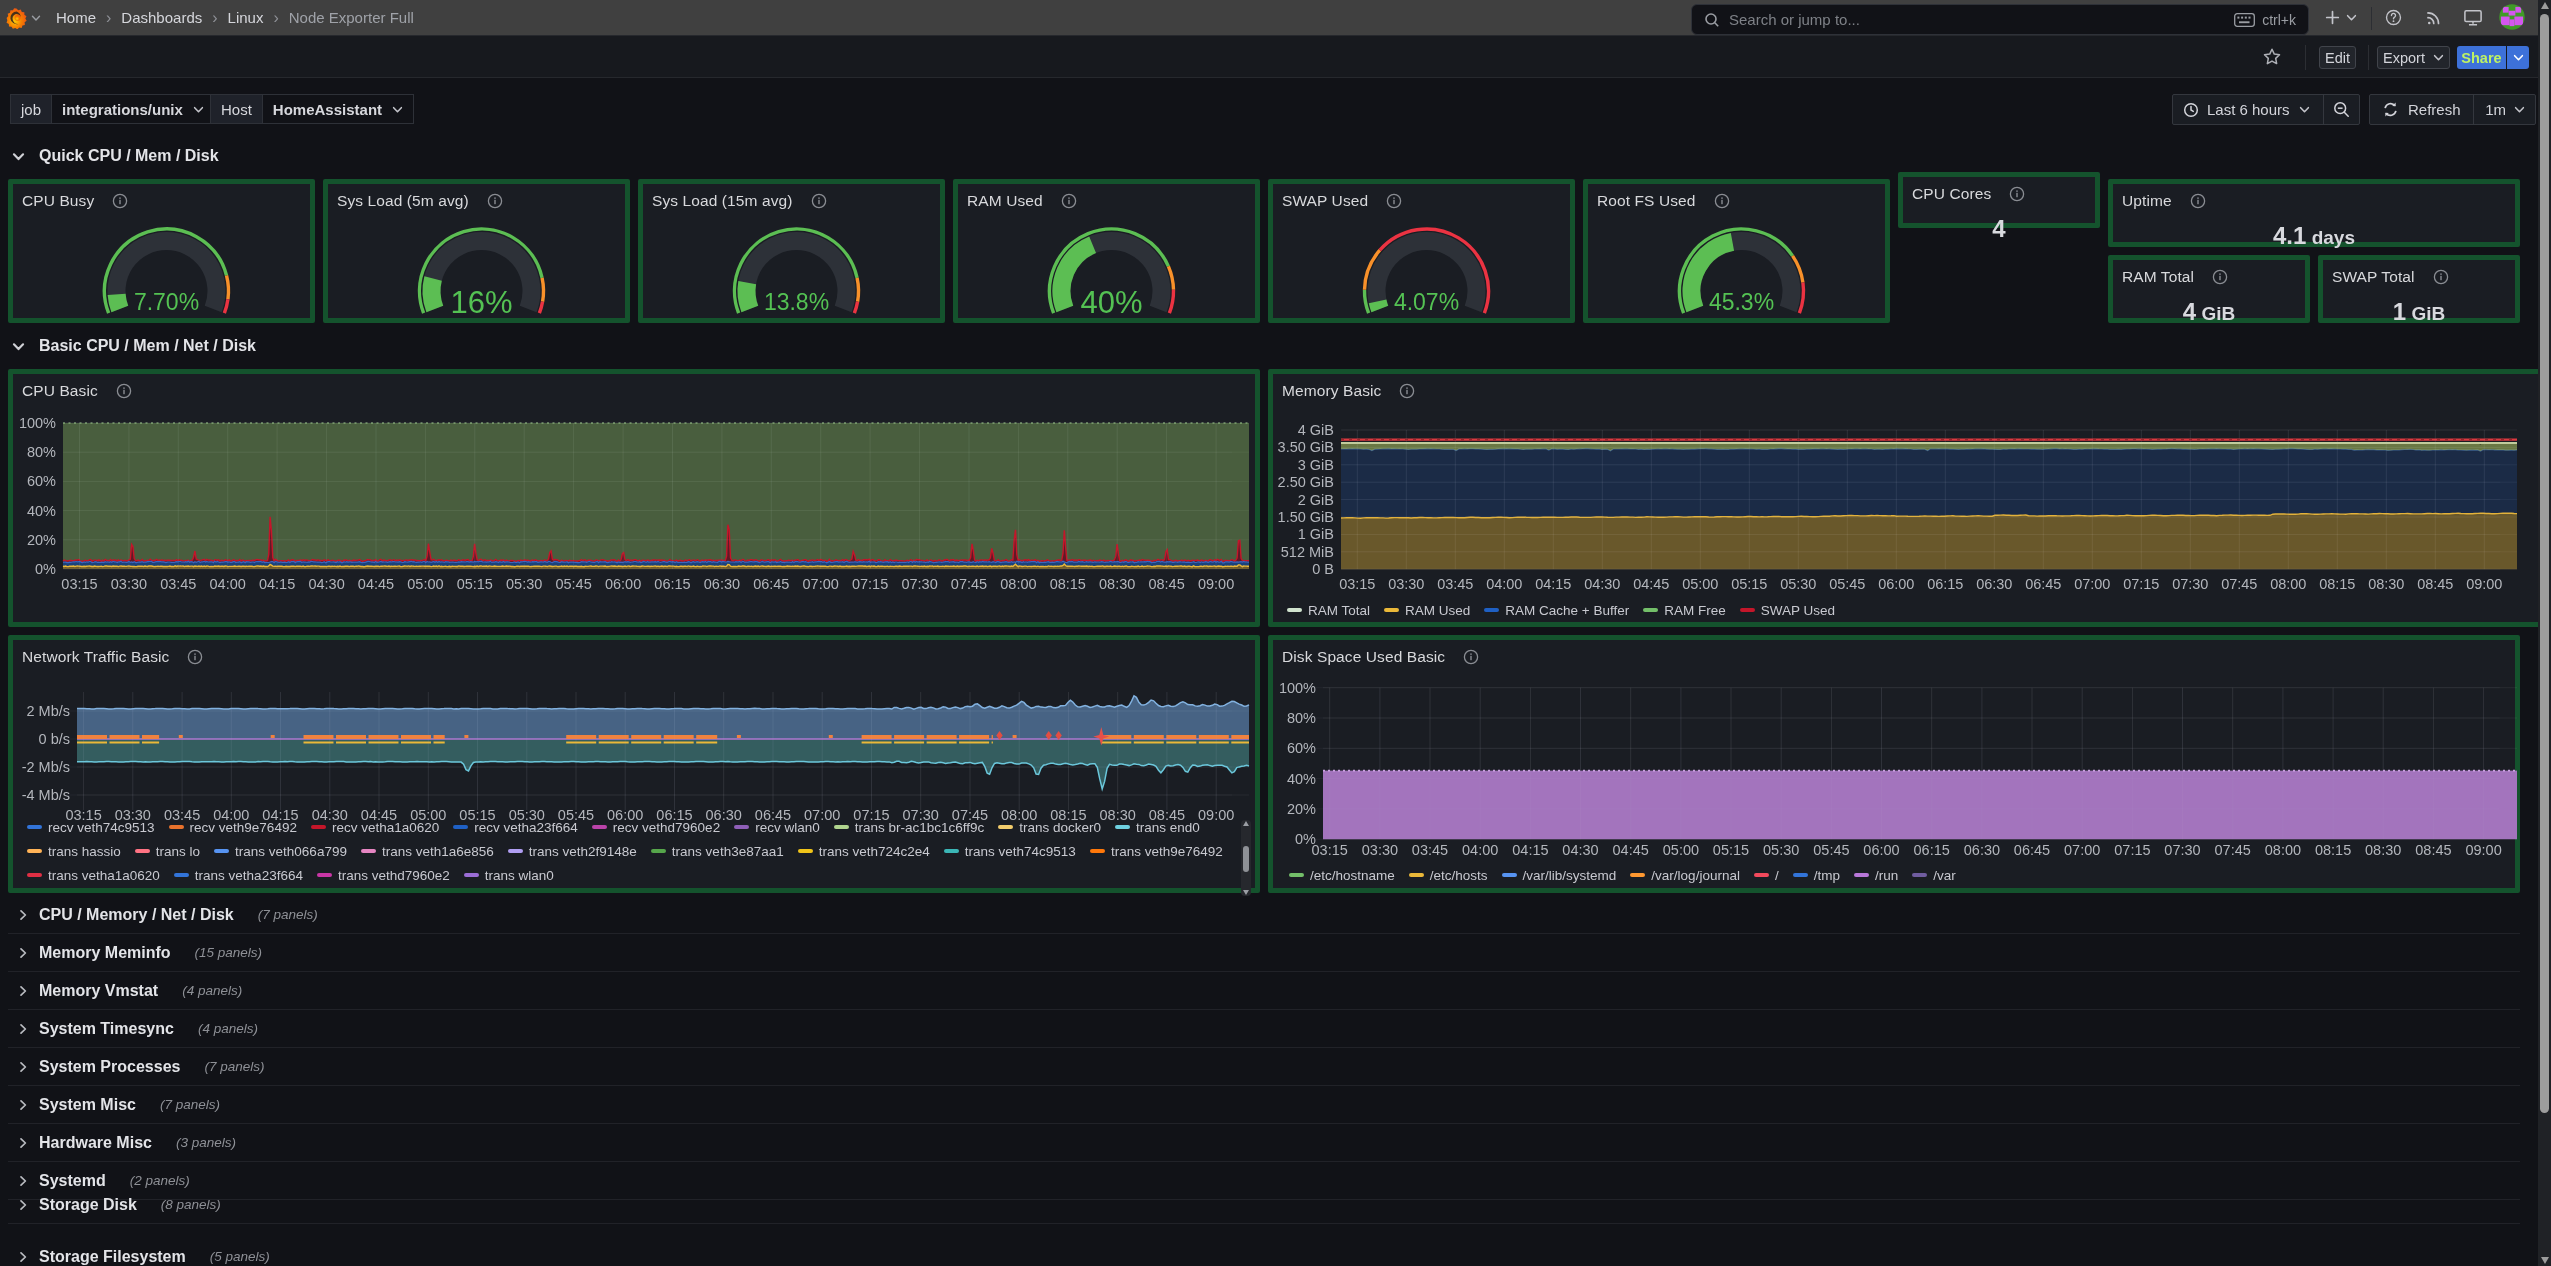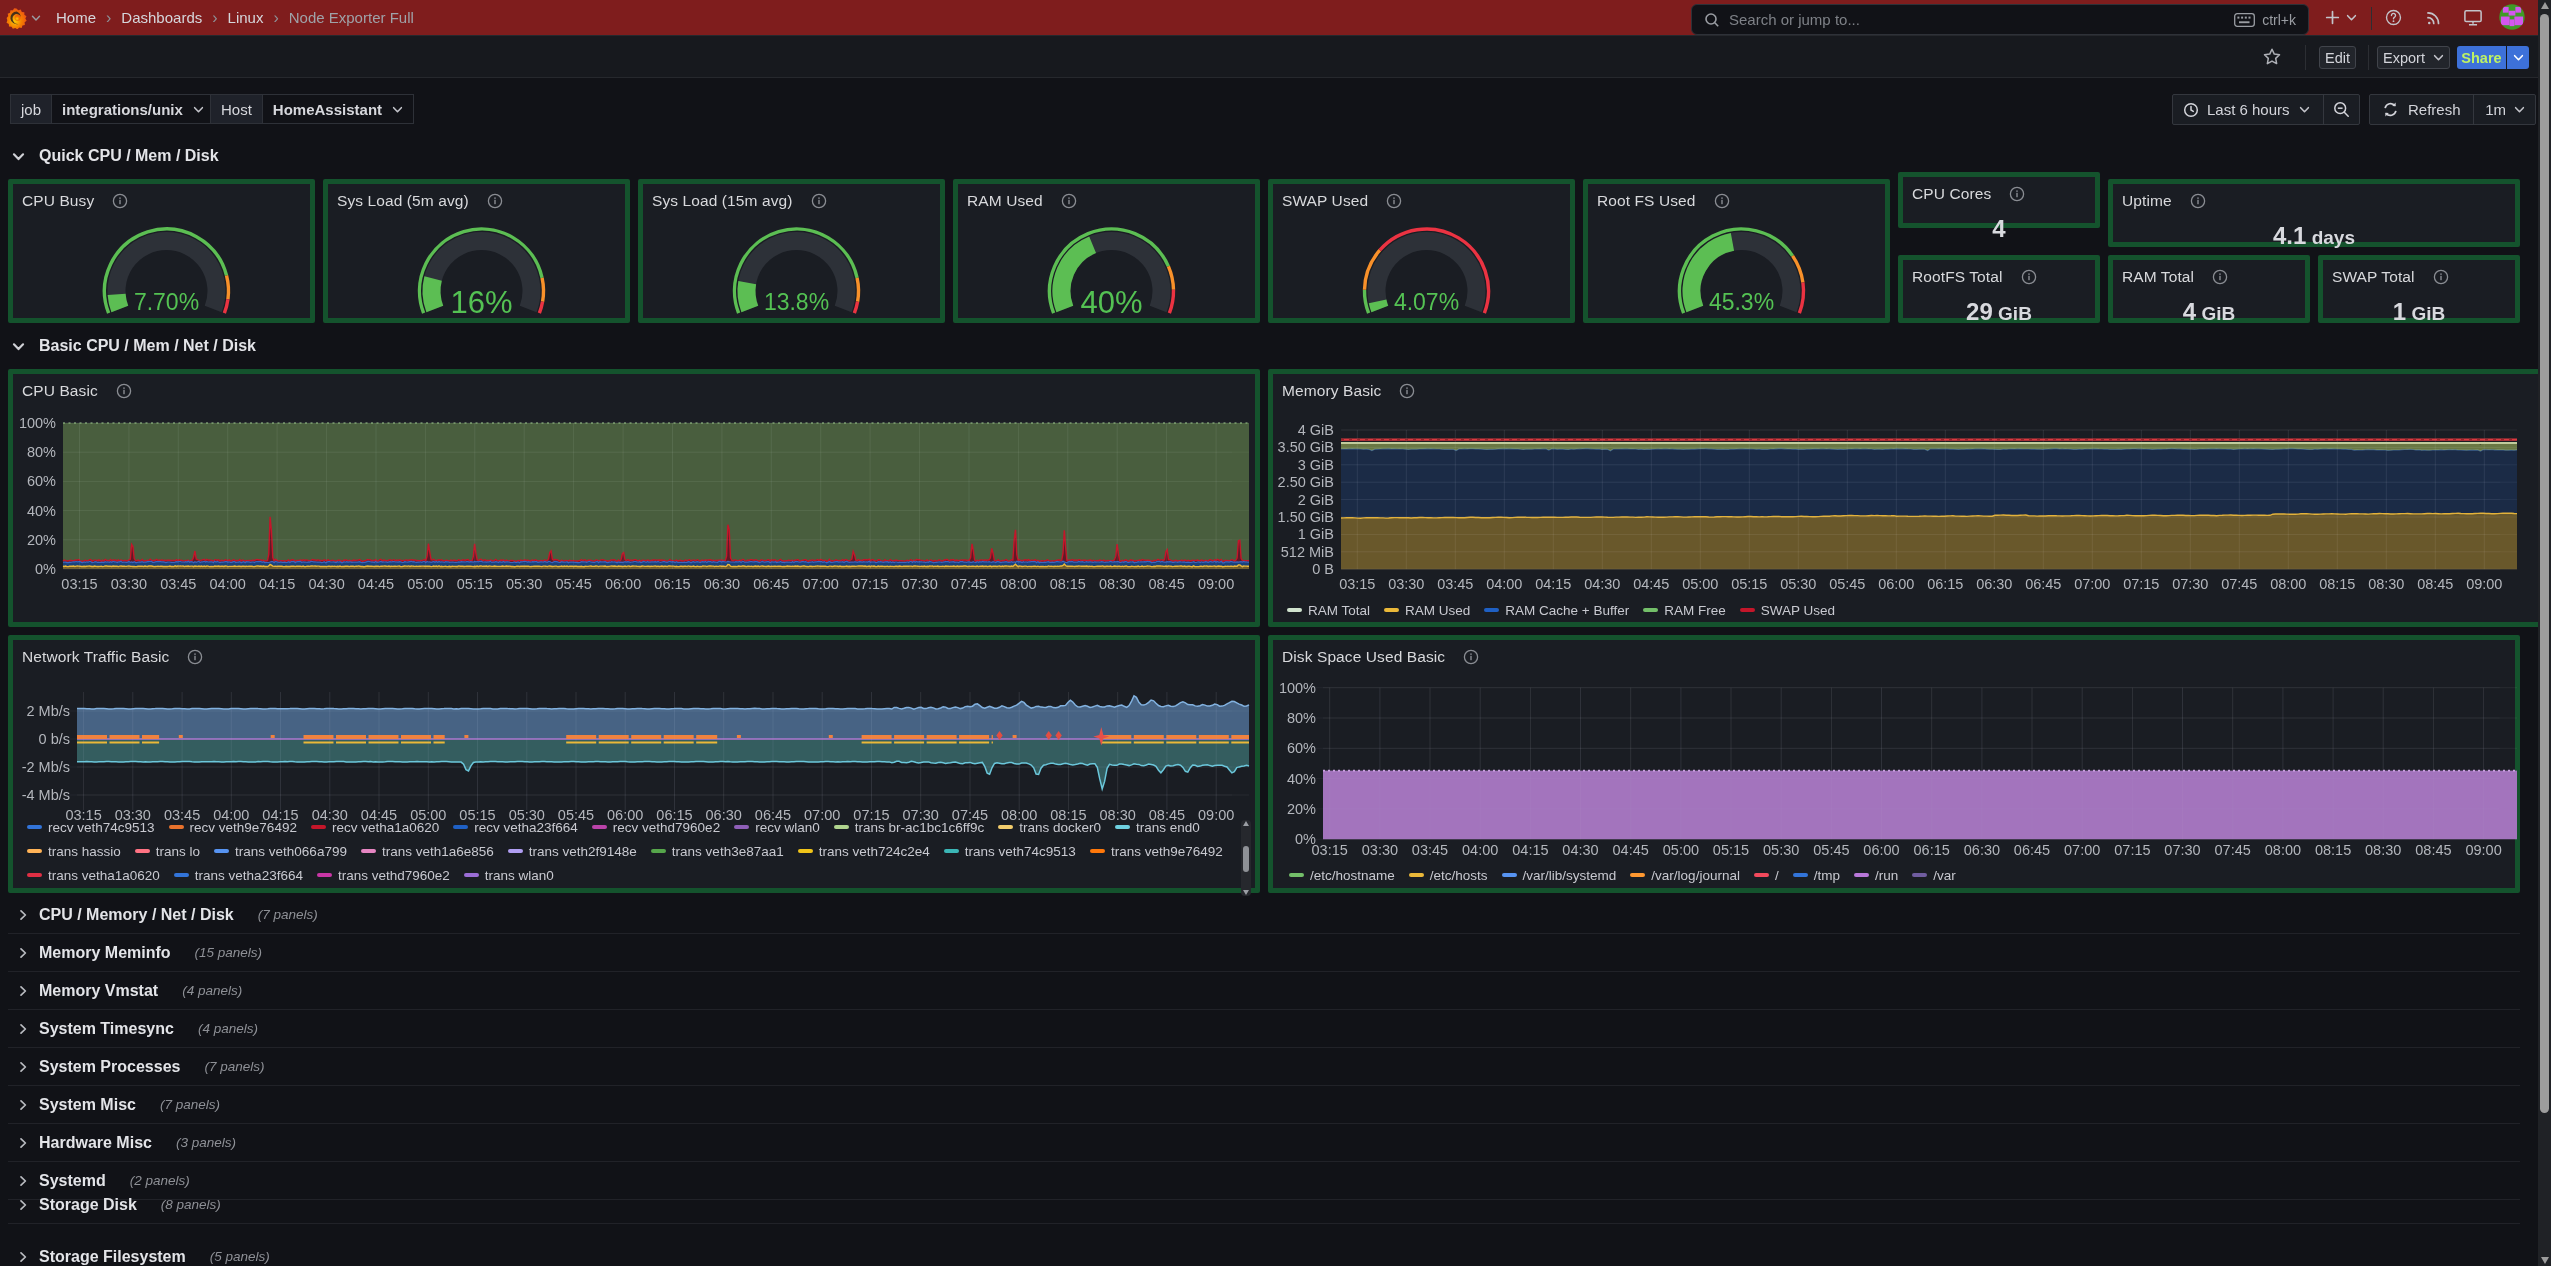--- a/index.html
+++ b/index.html
@@ -12,21 +12,21 @@
 .lrow{display:flex;flex-wrap:nowrap;height:24px;align-items:center}
 .li{display:inline-flex;align-items:center;margin-right:14px;white-space:nowrap}
 .sw{display:inline-block;width:15px;height:4.5px;border-radius:2px;margin-right:6px}
 .statval{position:absolute;left:0;width:100%;display:flex;align-items:center;
 justify-content:center;color:#d8d9de;font-weight:700;font-size:24px}
 .statunit{font-size:19px}
 .crow{position:absolute;left:8px;width:2512px;height:38px;display:flex;align-items:center;
 padding-left:9px;border-bottom:1px solid rgba(204,204,220,0.09)}
 .crt{color:#e3e4e8;font-size:16px;font-weight:700;margin-left:10px}
 .crc{color:#8e9096;font-size:13.5px;font-style:italic;margin-left:24px}
-.hdr{position:absolute;left:0;top:0;width:2538px;height:36px;background:#7f1d1d;
+.hdr{position:absolute;left:0;top:0;width:2538px;height:36px;background:#404040;
 border-bottom:1px solid #26282d;display:flex;align-items:center}
 .tb{position:absolute;left:0;top:36px;width:2538px;height:42px;background:#17191e;
 border-bottom:1px solid #26282d}
 .crumb{color:#d5d6db;font-size:15px;font-weight:500}
 .crumb.last{color:#9fa2a8;font-weight:400}
 .csep{color:#8e9096;margin:0 10px;font-size:16px}
 .btn{position:absolute;top:46px;height:23px;border-radius:3px;display:flex;align-items:center;
 justify-content:center;font-size:14.5px;font-weight:500;color:#d3d4da}
 .btn.sec{background:#22252b;border:1px solid #41444b}
 .vlabel{background:#1f222a;border:1px solid #2e3138;display:flex;align-items:center;
@@ -308,33 +308,20 @@
       <div class="ptitle" style="padding-left:9px">
         <span>Uptime</span>
         <svg width="16" height="16" viewBox="0 0 16 16" style="flex:none">
           <circle cx="8" cy="8" r="6.6" fill="none" stroke="#8a8d93" stroke-width="1.3"></circle>
           <rect x="7.3" y="6.8" width="1.4" height="4.4" fill="#8a8d93"></rect>
           <rect x="7.3" y="4.4" width="1.4" height="1.5" fill="#8a8d93"></rect>
         </svg>
       </div>
       <div class="statval" style="top:39px;height:26px">
         <span>4.1<span class="statunit"> days</span></span>
-      </div>
-    </div>
-    <div class="panel" style="left:1898px;top:255px;width:202px;height:68px">
-      <div class="ptitle" style="padding-left:9px">
-        <span>RootFS Total</span>
-        <svg width="16" height="16" viewBox="0 0 16 16" style="flex:none">
-          <circle cx="8" cy="8" r="6.6" fill="none" stroke="#8a8d93" stroke-width="1.3"></circle>
-          <rect x="7.3" y="6.8" width="1.4" height="4.4" fill="#8a8d93"></rect>
-          <rect x="7.3" y="4.4" width="1.4" height="1.5" fill="#8a8d93"></rect>
-        </svg>
-      </div>
-      <div class="statval" style="top:39px;height:26px">
-        <span>29<span class="statunit"> GiB</span></span>
       </div>
     </div>
     <div class="panel" style="left:2108px;top:255px;width:202px;height:68px">
       <div class="ptitle" style="padding-left:9px">
         <span>RAM Total</span>
         <svg width="16" height="16" viewBox="0 0 16 16" style="flex:none">
           <circle cx="8" cy="8" r="6.6" fill="none" stroke="#8a8d93" stroke-width="1.3"></circle>
           <rect x="7.3" y="6.8" width="1.4" height="4.4" fill="#8a8d93"></rect>
           <rect x="7.3" y="4.4" width="1.4" height="1.5" fill="#8a8d93"></rect>
         </svg>

